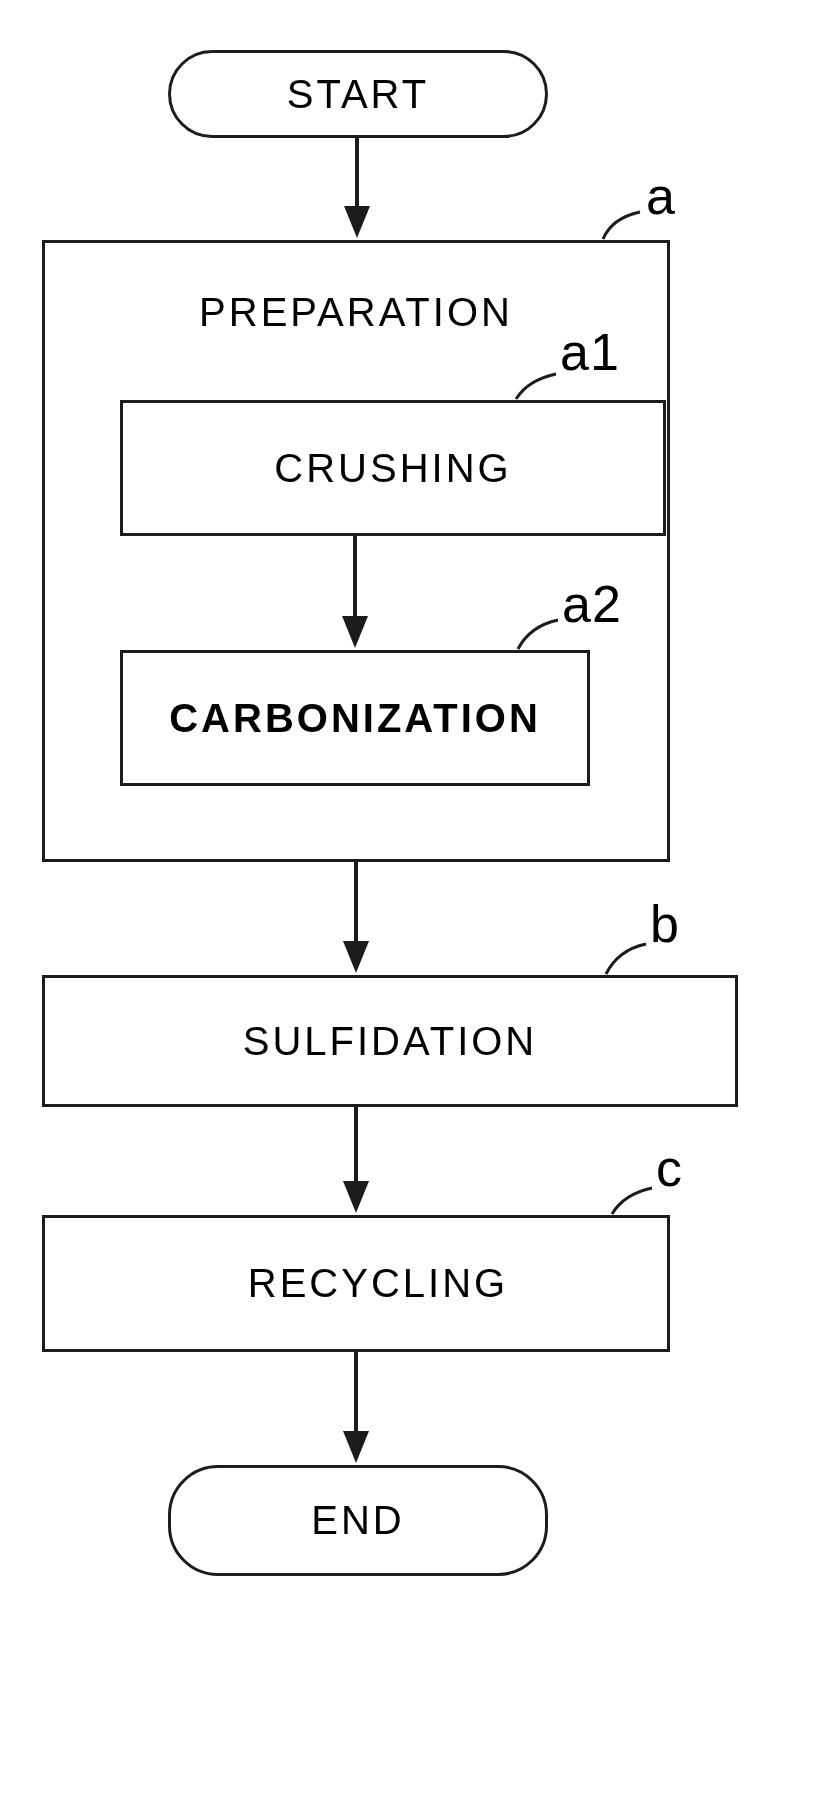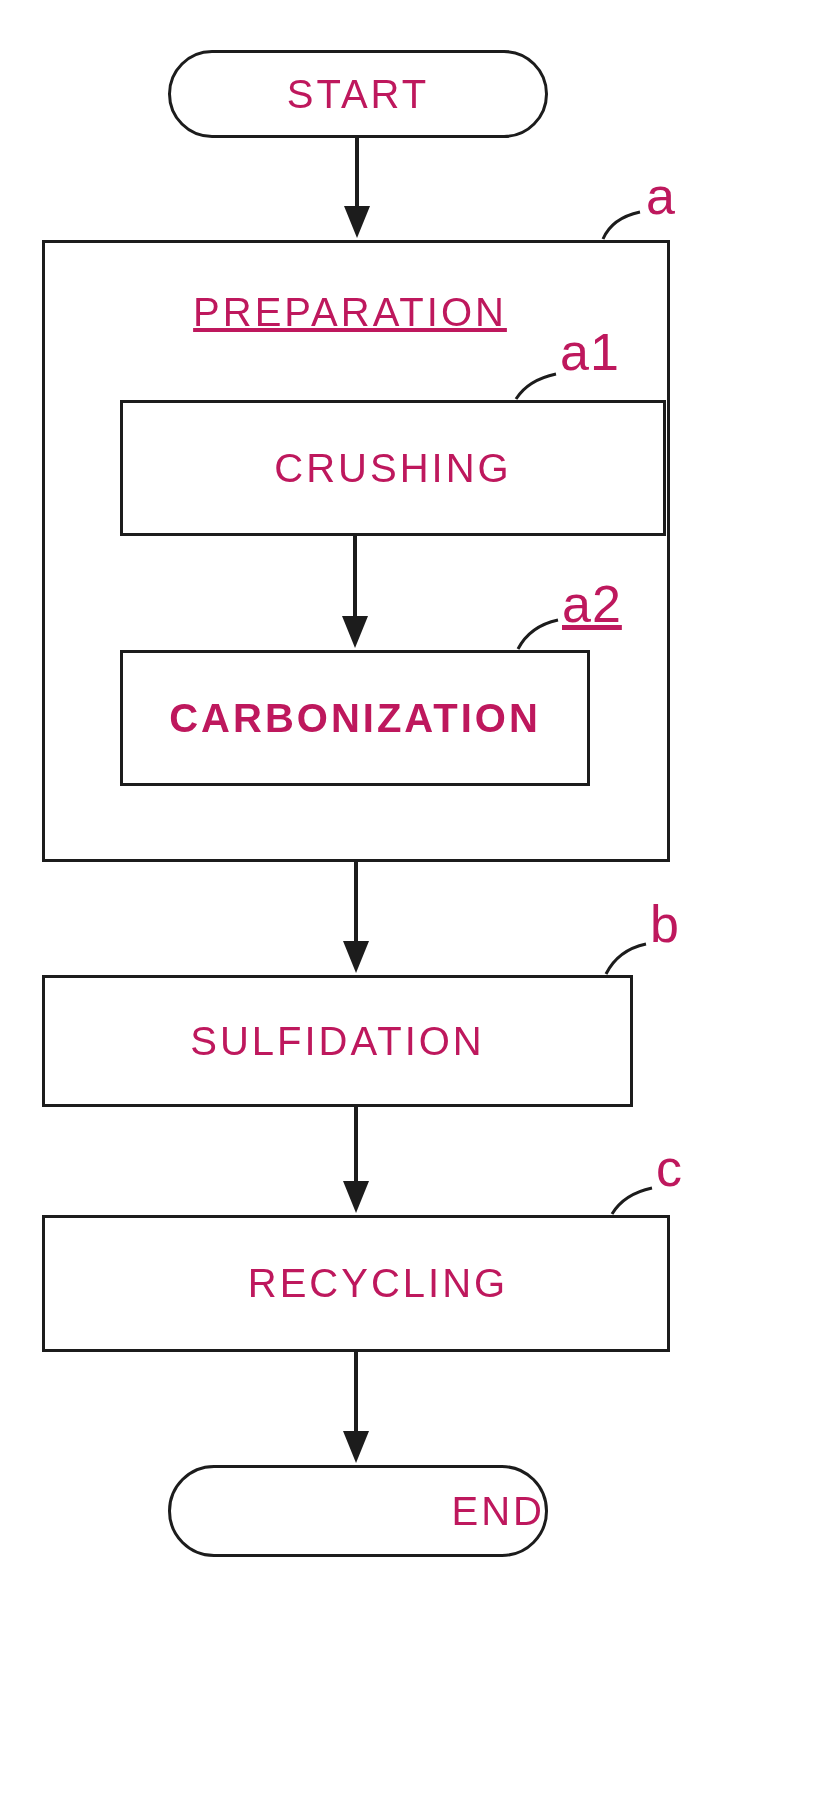--- a/index.html
+++ b/index.html
@@ -6,21 +6,21 @@
     margin: 0;
     padding: 0;
     background: #ffffff;
   }
   .canvas {
     position: relative;
     width: 821px;
     height: 1797px;
     background: #ffffff;
     font-family: "Liberation Sans", sans-serif;
-    color: #be185d;
+    color: #000000;
     overflow: hidden;
   }
   .shape {
     position: absolute;
     box-sizing: border-box;
     border: 3px solid #1c1c1c;
     background: #ffffff;
     display: flex;
     align-items: center;
     justify-content: center;
@@ -92,40 +92,40 @@
     <path d="M 558 620 Q 530 626 518 649" stroke="#1c1c1c" stroke-width="3" fill="none"></path>
     <path d="M 646 944 Q 618 950 606 974" stroke="#1c1c1c" stroke-width="3" fill="none"></path>
     <path d="M 652 1188 Q 624 1194 612 1214" stroke="#1c1c1c" stroke-width="3" fill="none"></path>
   </svg>
 
   <div class="shape stadium" style="left:168px; top:50px; width:380px; height:88px;">
     <span>START</span>
   </div>
 
   <div class="group-box" style="left:42px; top:240px; width:628px; height:622px;"></div>
-  <div class="group-title" style="left:36px; top:290px; width:628px;text-decoration:underline;">PREPARATION</div>
+  <div class="group-title" style="left:42px; top:290px; width:628px;">PREPARATION</div>
   <div class="ref" style="left:646px; top:170px;">a</div>
 
   <div class="shape" style="left:120px; top:400px; width:546px; height:136px;">
     <span>CRUSHING</span>
   </div>
   <div class="ref" style="left:560px; top:326px;">a1</div>
 
   <div class="shape" style="left:120px; top:650px; width:470px; height:136px;font-weight:bold;">
     <span>CARBONIZATION</span>
   </div>
-  <div class="ref" style="left:562px; top:578px;text-decoration:underline;">a2</div>
+  <div class="ref" style="left:562px; top:578px;">a2</div>
 
-  <div class="shape" style="left:42px; top:975px; width:591px; height:132px;">
+  <div class="shape" style="left:42px; top:975px; width:696px; height:132px;">
     <span>SULFIDATION</span>
   </div>
   <div class="ref" style="left:650px; top:898px;">b</div>
 
   <div class="shape" style="left:42px; top:1215px; width:628px; height:137px;padding-left:44px;">
     <span>RECYCLING</span>
   </div>
   <div class="ref" style="left:656px; top:1142px;">c</div>
 
-  <div class="shape stadium" style="left:168px; top:1465px; width:380px; height:92px;justify-content:flex-end;">
+  <div class="shape stadium" style="left:168px; top:1465px; width:380px; height:111px;">
     <span>END</span>
   </div>
 
 </div>
 
 </body></html>

